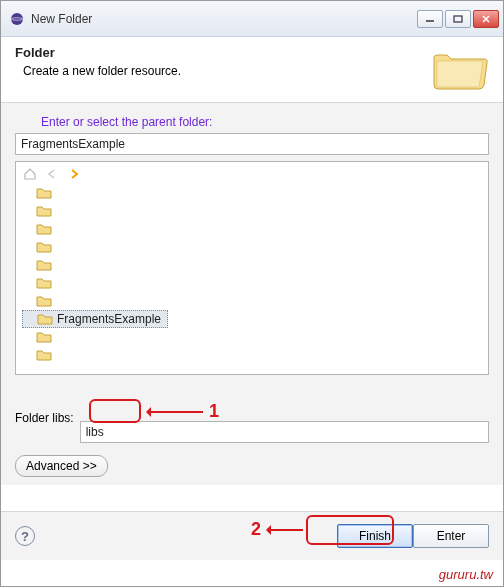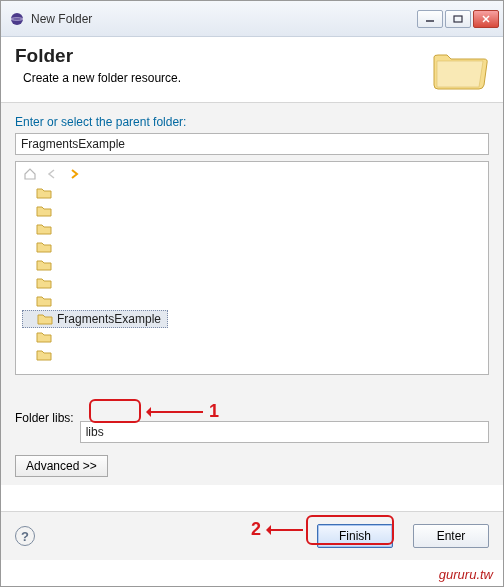--- a/index.html
+++ b/index.html
@@ -44,32 +44,32 @@
     color: #fff;
   }
   
   .header {
     padding: 8px 14px;
     border-bottom: 1px solid #d6d6d6;
     background: #fff;
     position: relative;
     height: 66px;
   }
-  .header h1 { margin: 0; font-size: 19px; font-weight: bold; color: #222; }
+  .header h1 { margin: 0; font-size: 13px; font-weight: bold; color: #222; }
   .header .sub { margin: 4px 0 0 8px; color: #000000; font-size: 12px; }
   .header .foldericon {
     position: absolute; right: 14px; top: 8px;
     width: 60px; height: 46px;
   }
   
   .bodyarea {
     padding: 12px 14px 8px 14px;
     background: #f3f3f3;
   }
-  .label { color: #0369a1; margin-bottom: 4px; display: block; }
+  .label { color: #6d28d9; margin-bottom: 4px; display: block; margin-left: 26px; }
   .textinput {
     width: 100%;
     border: 1px solid #b5b5b5;
     background: #fff;
     padding: 3px 5px;
     font-family: inherit;
     font-size: 12px;
     color: #222;
   }
   .treebox {
@@ -134,40 +134,40 @@
     font-size: 18px;
     font-weight: bold;
     pointer-events: none;
   }
   .advbtn {
     margin-top: 12px;
     border: 1px solid #a8a8a8;
     background: linear-gradient(#fdfdfd,#ececec);
     padding: 3px 10px;
     font-family: inherit; font-size: 12px;
-    border-radius: 0;
+    border-radius: 10px;
   }
   
   .footer {
     position: absolute;
     bottom: 26px; left: 0; right: 0;
     border-top: 1px solid #d6d6d6;
     padding: 12px 14px;
     display: flex; align-items: center; justify-content: space-between;
     background: #f3f3f3;
   }
   .helpicon {
     width: 20px; height: 20px;
     border: 1.5px solid #7c8b9f;
     border-radius: 50%;
     color: #5e6f86;
     display: flex; align-items:center; justify-content:center;
     font-size: 13px; font-weight: bold;
   }
-  .footbtns { display: flex; gap: 20px; align-items: center; position: relative;}
+  .footbtns { display: flex; gap: 0; align-items: center; position: relative;}
   .btn {
     min-width: 76px;
     border: 1px solid #8a98ad;
     background: linear-gradient(#fdfefe,#e9edf3);
     padding: 4px 10px;
     font-family: inherit; font-size: 12px;
     border-radius: 2px;
     text-align: center;
   }
   .btn.primary {

